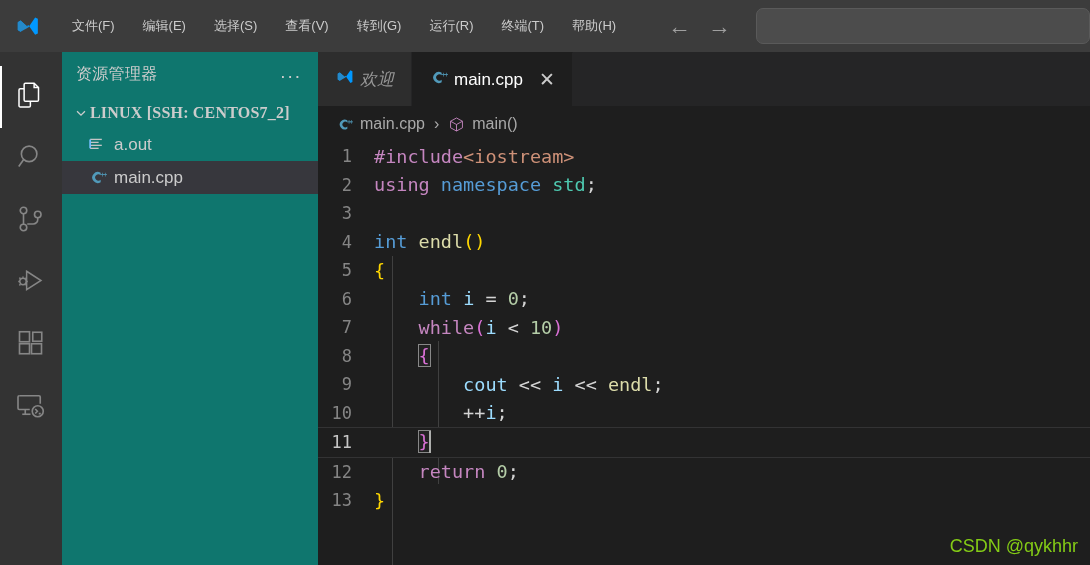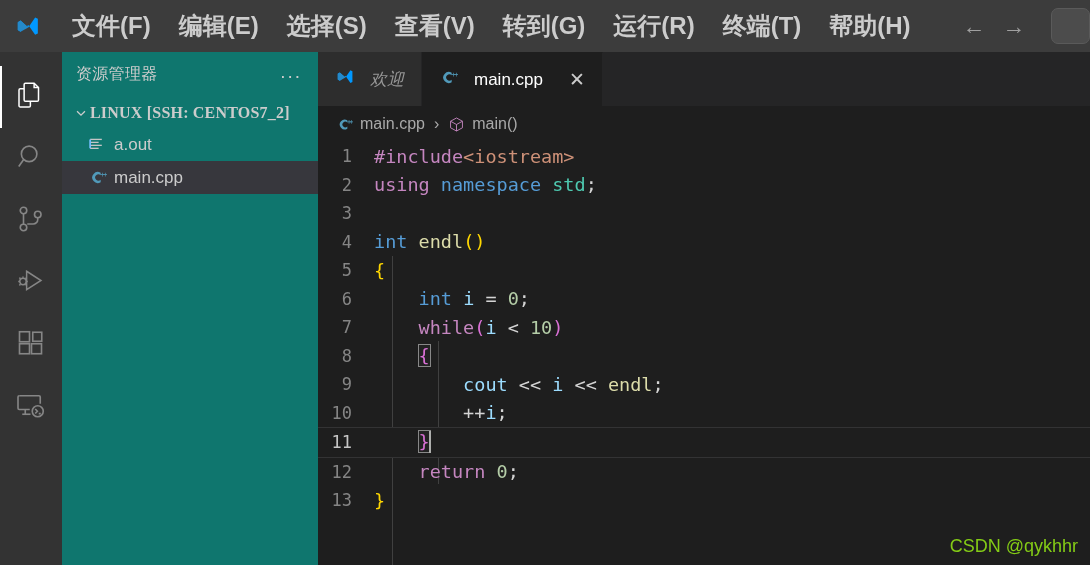--- a/index.html
+++ b/index.html
@@ -12,23 +12,22 @@
   #app{position:relative;width:1090px;height:565px;display:flex;flex-direction:column;}
 
   
   .titlebar{
     height:52px;min-height:52px;background:#3c3c3c;display:flex;align-items:center;
     position:relative;
   }
   .vscode-logo{width:34px;margin-left:10px;display:flex;align-items:center;justify-content:center;}
   .menubar{display:flex;align-items:center;margin-left:14px;}
   .menu-item{
-    color:#cccccc;font-size:24px;padding:4px 14px;line-height:1.3;white-space:nowrap;
+    color:#cccccc;font-size:13px;padding:4px 14px;line-height:1.3;white-space:nowrap;
     font-family:"Liberation Sans","DejaVu Sans",sans-serif;
-    font-weight:bold;
   }
   .nav-arrows{display:flex;align-items:center;gap:14px;margin-left:36px;}
   .nav-arrow{color:#a0a0a0;font-size:23px;line-height:1;width:26px;text-align:center;}
   .command-center{
     margin-left:24px;flex:1;height:34px;background:#4c4c4c;border:1px solid #5a5a5a;
     border-radius:7px;margin-right:0px;
   }
 
   
   .main{flex:1;display:flex;min-height:0;}
@@ -65,21 +64,21 @@
   .tree-row{
     height:33px;display:flex;align-items:center;padding-left:26px;color:#cccccc;font-size:17px;
   }
   .tree-row.selected{background:#37373d;}
   .file-icon{width:26px;display:flex;align-items:center;justify-content:flex-start;}
 
   
   .editor-area{flex:1;min-width:0;display:flex;flex-direction:column;background:#1e1e1e;}
   .tabs{height:54px;min-height:54px;background:#252526;display:flex;align-items:stretch;}
   .tab{
-    display:flex;align-items:center;gap:16px;padding:0 17px;background:#2d2d2d;color:#969696;
+    display:flex;align-items:center;gap:6px;padding:0 17px;background:#2d2d2d;color:#969696;
     font-size:17px;border-right:1px solid #252526;white-space:nowrap;
   }
   .tab.preview .tab-label{font-style:italic;}
   .tab.active{background:#1e1e1e;color:#ffffff;border-top:1px solid #1e1e1e;}
   .tab .tab-close{font-size:19px;color:#cccccc;margin-left:10px;line-height:1;}
   .tabs-filler{flex:1;background:#252526;}
 
   .breadcrumb{
     height:36px;min-height:36px;display:flex;align-items:center;gap:7px;
     padding-left:18px;color:#a9a9a9;font-size:16px;background:#1e1e1e;

